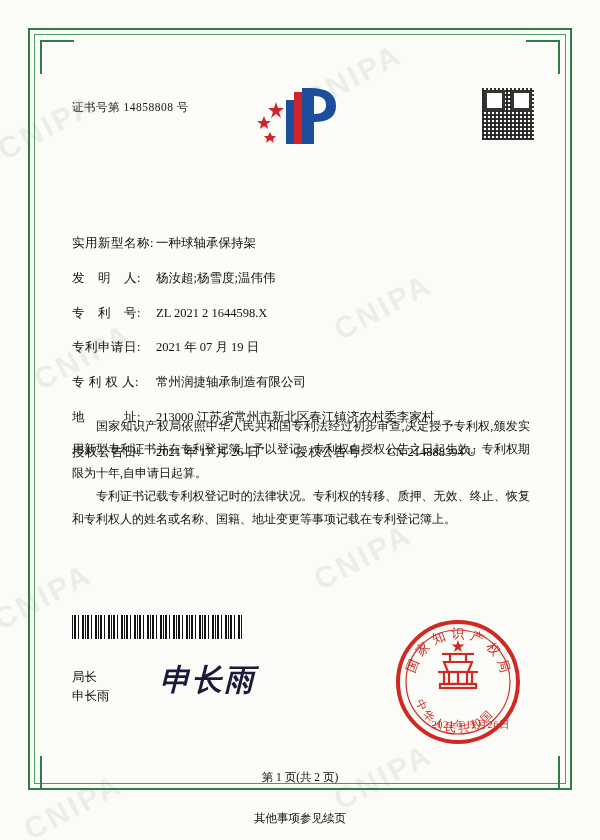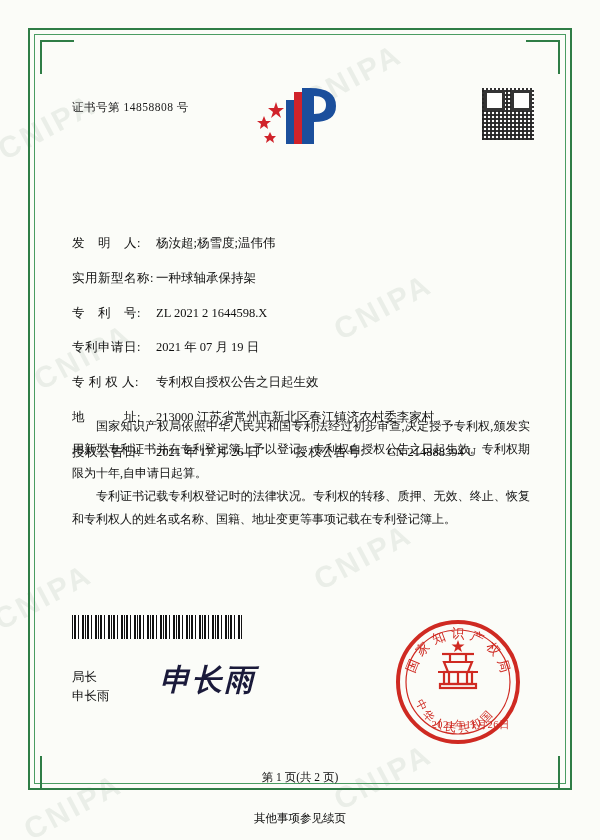--- a/index.html
+++ b/index.html
@@ -255,33 +255,33 @@
       <path d="M54 10 L62 10 L62 62 L54 62 Z" fill="#d0232b"></path>
       <path d="M46 18 L54 18 L54 62 L46 62 Z" fill="#1b4f9c"></path>
       <polygon points="36,20 38,26 44,26 39,30 41,36 36,32 31,36 33,30 28,26 34,26" fill="#d0232b"></polygon>
       <polygon points="24,34 26,39 31,39 27,42 28,47 24,44 20,47 21,42 17,39 22,39" fill="#d0232b"></polygon>
       <polygon points="30,50 32,54 36,54 33,57 34,61 30,58 26,61 27,57 24,54 28,54" fill="#d0232b"></polygon>
     </svg>
 
 
     <div class="fields">
       <div class="field-row">
+        <span class="field-label">实用新型名称:</span><span class="field-value">一种球轴承保持架</span>
+      </div>
+      <div class="field-row">
         <span class="field-label">发　明　人:</span><span class="field-value">杨汝超;杨雪度;温伟伟</span>
       </div>
       <div class="field-row">
-        <span class="field-label">实用新型名称:</span><span class="field-value">一种球轴承保持架</span>
-      </div>
-      <div class="field-row">
         <span class="field-label">专　利　号:</span><span class="field-value">ZL 2021 2 1644598.X</span>
       </div>
       <div class="field-row">
         <span class="field-label">专利申请日:</span><span class="field-value">2021 年 07 月 19 日</span>
       </div>
       <div class="field-row">
-        <span class="field-label">专 利 权 人:</span><span class="field-value">专利权自授权公告之日起生效</span>
+        <span class="field-label">专 利 权 人:</span><span class="field-value">常州润捷轴承制造有限公司</span>
       </div>
       <div class="field-row">
         <span class="field-label">地　　　址:</span><span class="field-value">213000 江苏省常州市新北区春江镇济农村委李家村</span>
       </div>
       <div class="field-row">
         <span class="field-label">授权公告日:</span><span class="field-value">2021 年 17 月 26 日</span><span class="sec-label">授权公告号:</span><span class="field-value">CN 214888394 U</span>
       </div>
     </div>
 
     <div class="para p1">国家知识产权局依照中华人民共和国专利法经过初步审查,决定授予专利权,颁发实用新型专利证书并在专利登记簿上予以登记。专利权自授权公告之日起生效。专利权期限为十年,自申请日起算。</div>

